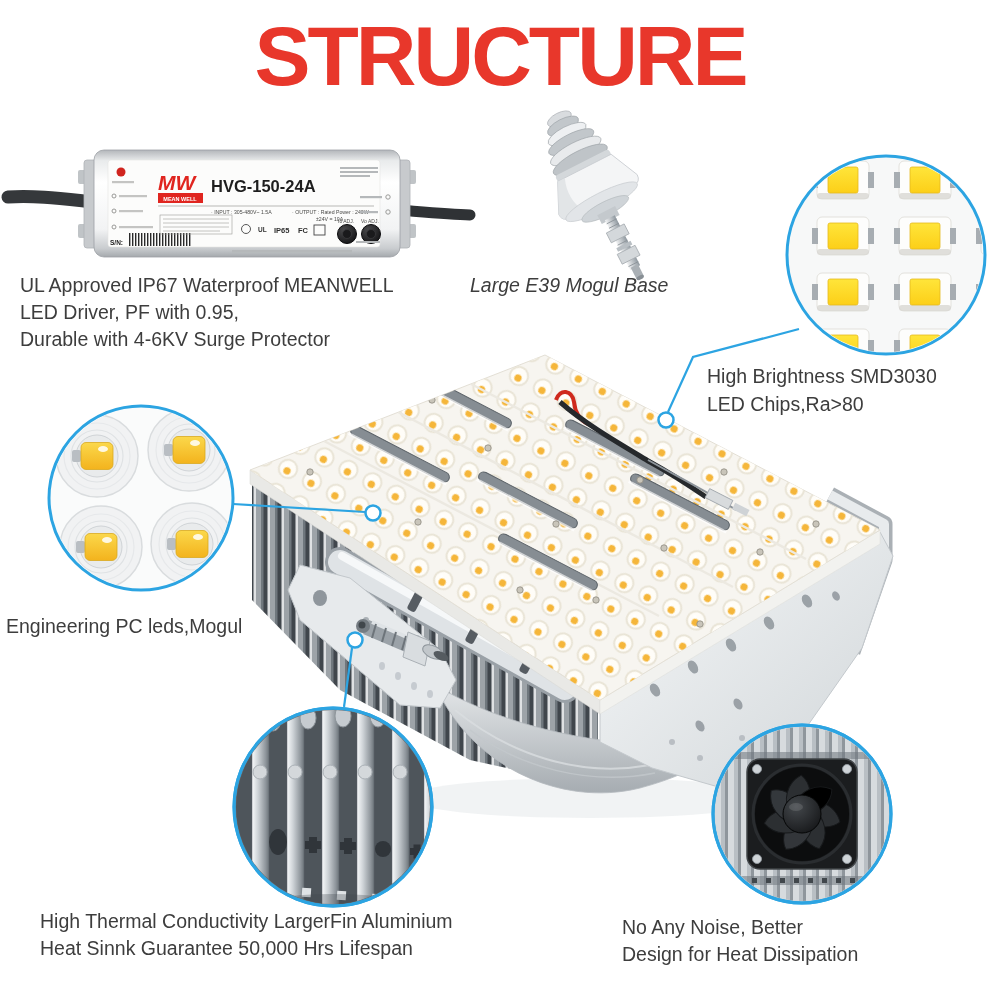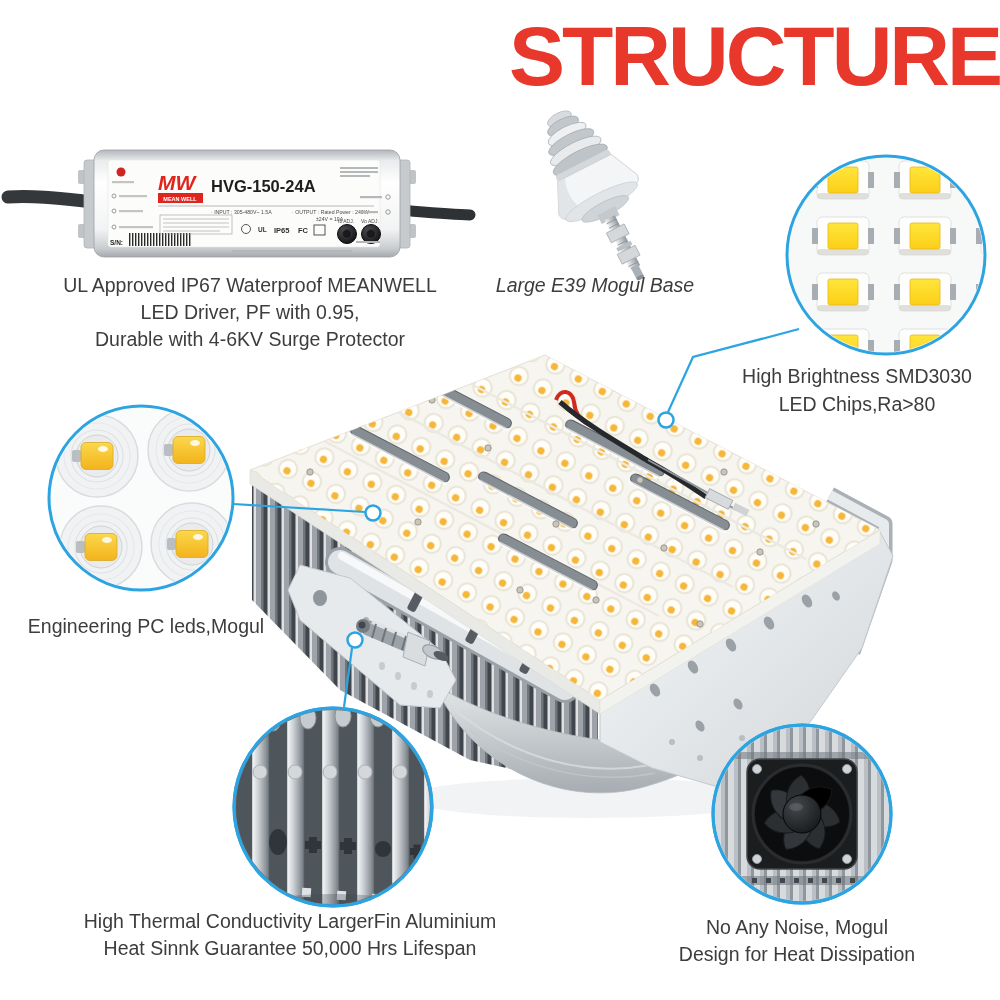--- a/index.html
+++ b/index.html
@@ -1,21 +1,21 @@
 <!DOCTYPE html>
 <html><head>
 <meta charset="utf-8">
 <style>
   html,body{margin:0;padding:0;background:#ffffff;}
   #canvas{position:relative;width:1000px;height:1000px;background:#ffffff;overflow:hidden;
           font-family:"Liberation Sans",sans-serif;}
   #art{position:absolute;left:0;top:0;}
-  .title{position:absolute;left:0;top:8px;width:100%;text-align:right;
+  .title{position:absolute;left:0;top:8px;width:100%;text-align:center;
          font-size:84px;font-weight:700;letter-spacing:-3px;color:#e8372b;}
-  .cap{position:absolute;text-align:center;color:#3d3d3d;font-size:19.5px;line-height:27px;}
+  .cap{position:absolute;color:#3d3d3d;font-size:19.5px;line-height:27px;}
   .cap.lh28{line-height:28px;}
   .cap div{white-space:nowrap;}
   svg text{font-family:"Liberation Sans",sans-serif;}
 </style>
 </head>
 <body>
 
 <div id="canvas">
 
 <svg id="art" width="1000" height="1000" viewBox="0 0 1000 1000">
@@ -606,17 +606,17 @@
 <div class="cap lh28" style="left:6px;top:612px;width:280px;">
   <div>Engineering PC leds,Mogul</div>
 </div>
 
 <div class="cap" style="left:40px;top:908px;width:500px;">
   <div>High Thermal Conductivity LargerFin Aluminium</div>
   <div>Heat Sinnk Guarantee 50,000 Hrs Lifespan</div>
 </div>
 
 <div class="cap" style="left:622px;top:914px;width:350px;">
-  <div>No Any Noise, Mogul</div>
+  <div>No Any Noise, Better</div>
   <div>Design for Heat Dissipation</div>
 </div>
 
 </div>
 
 </body></html>

